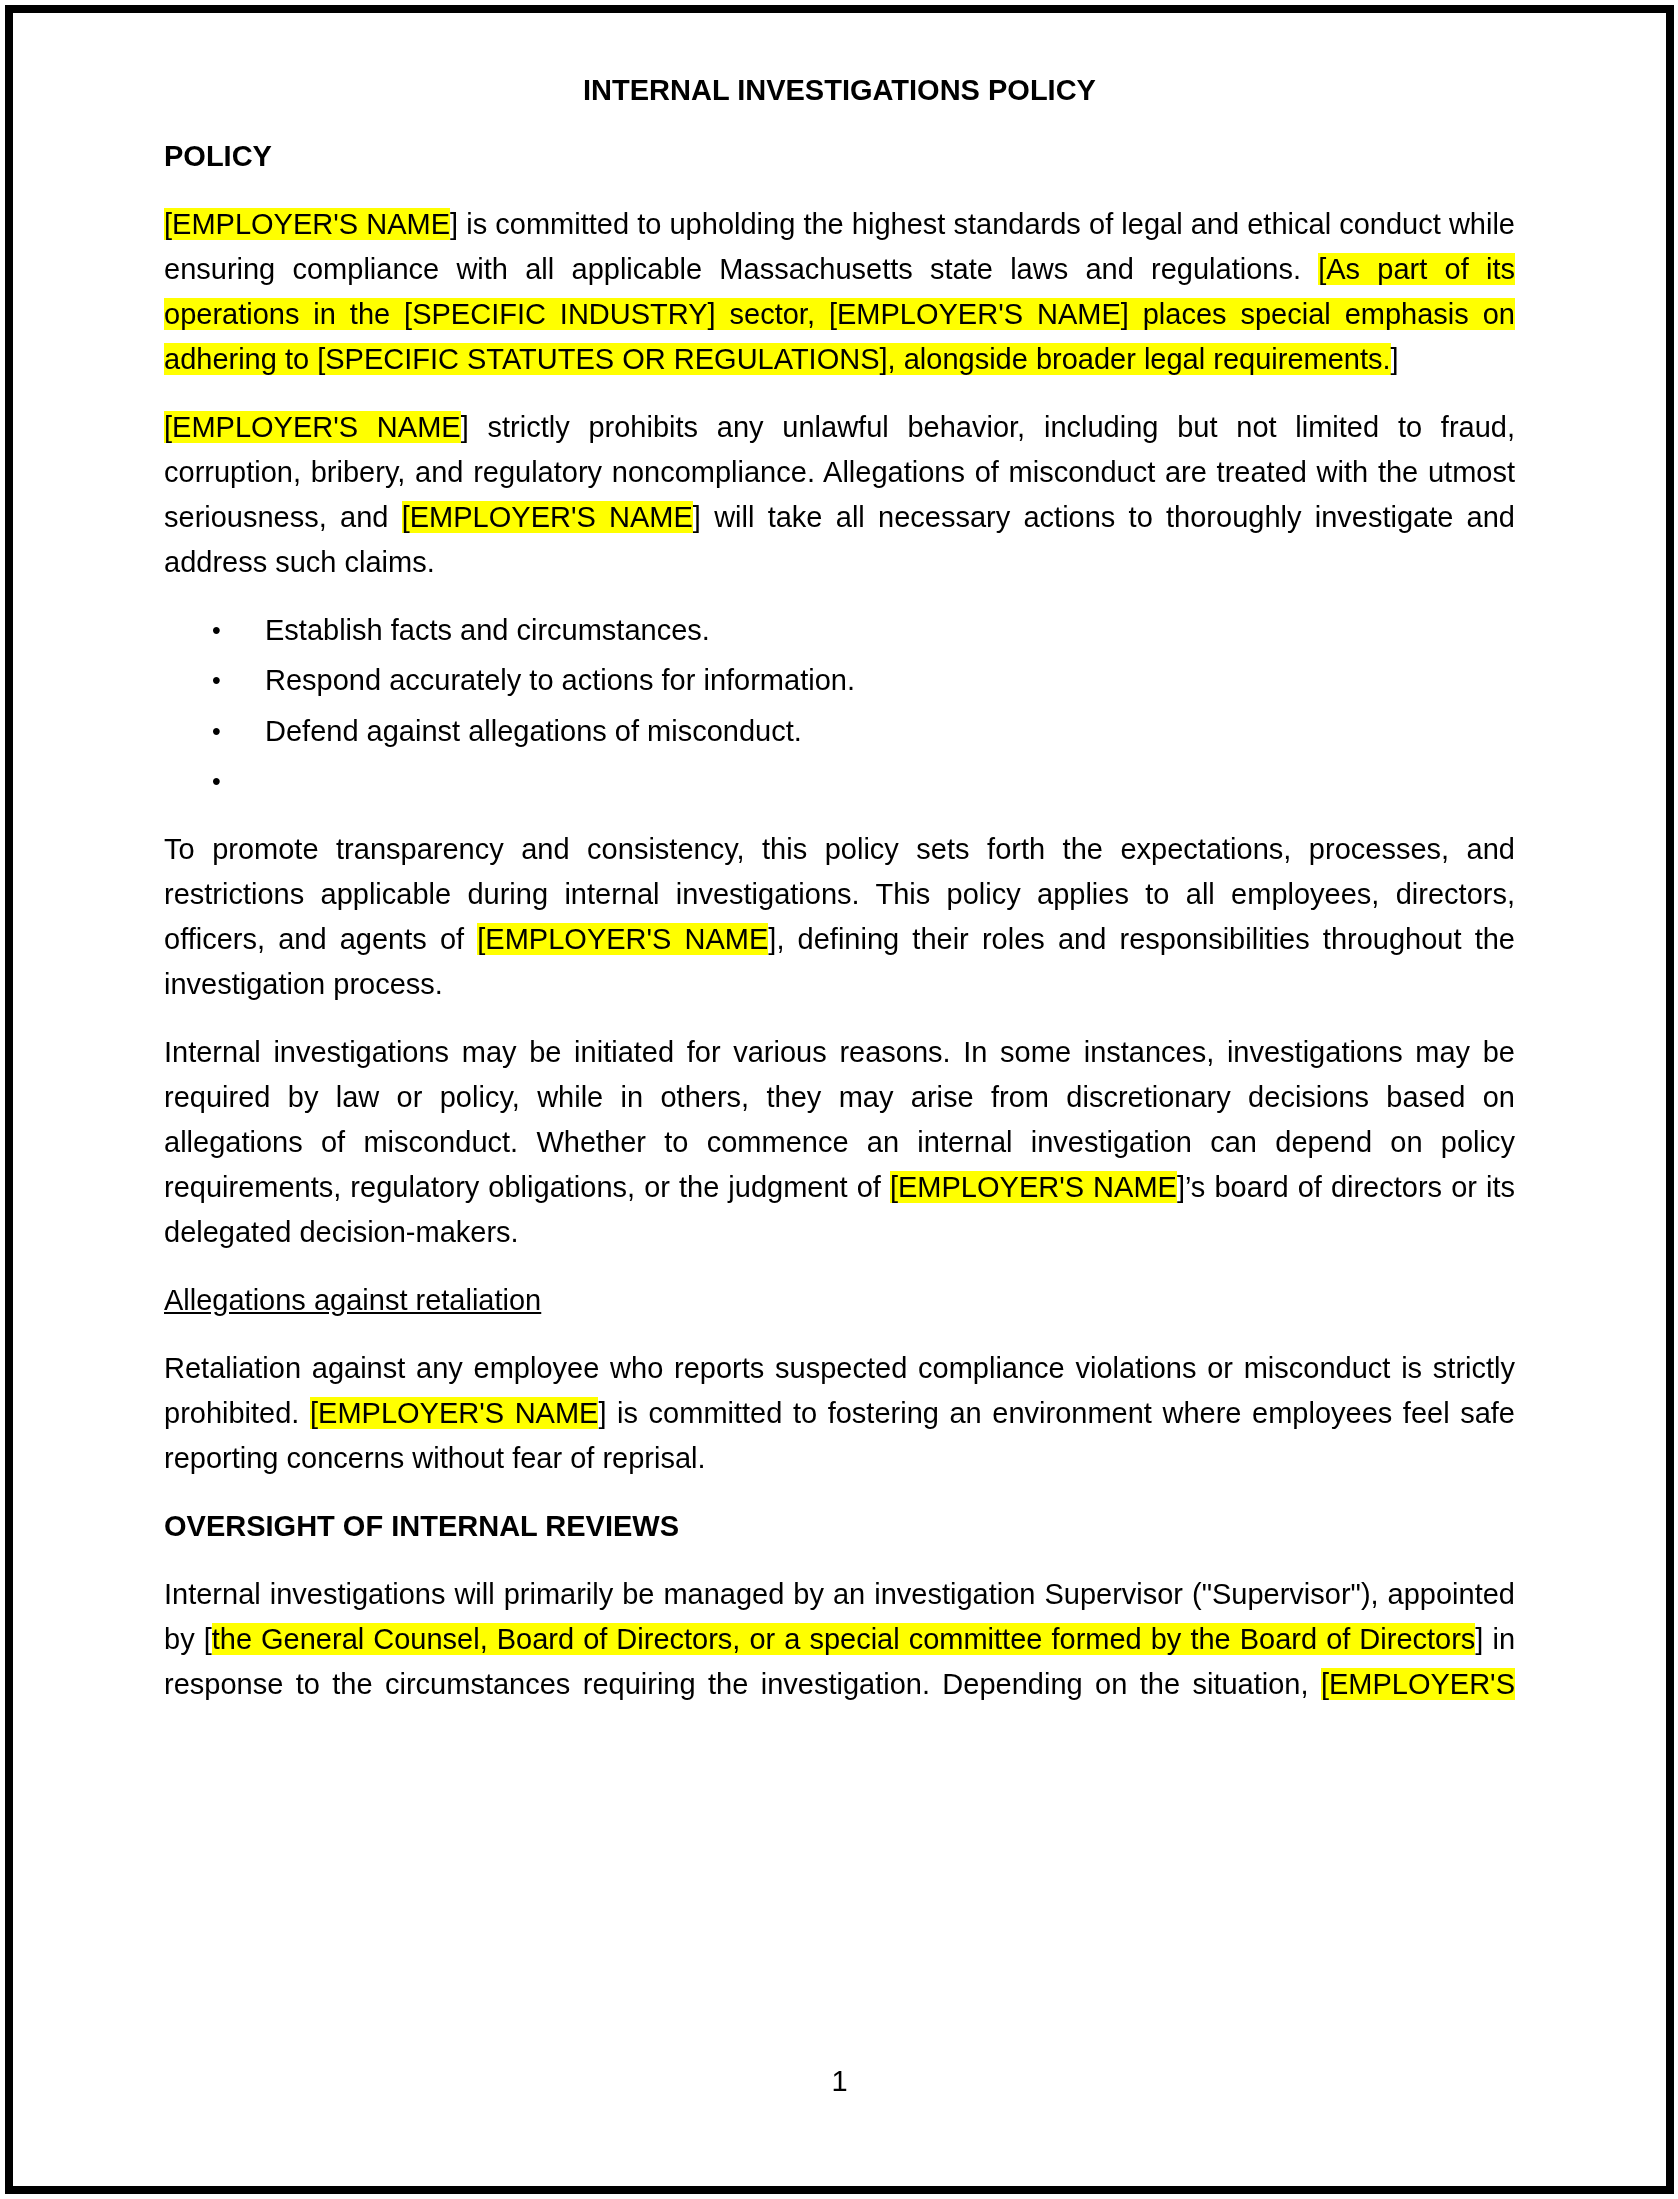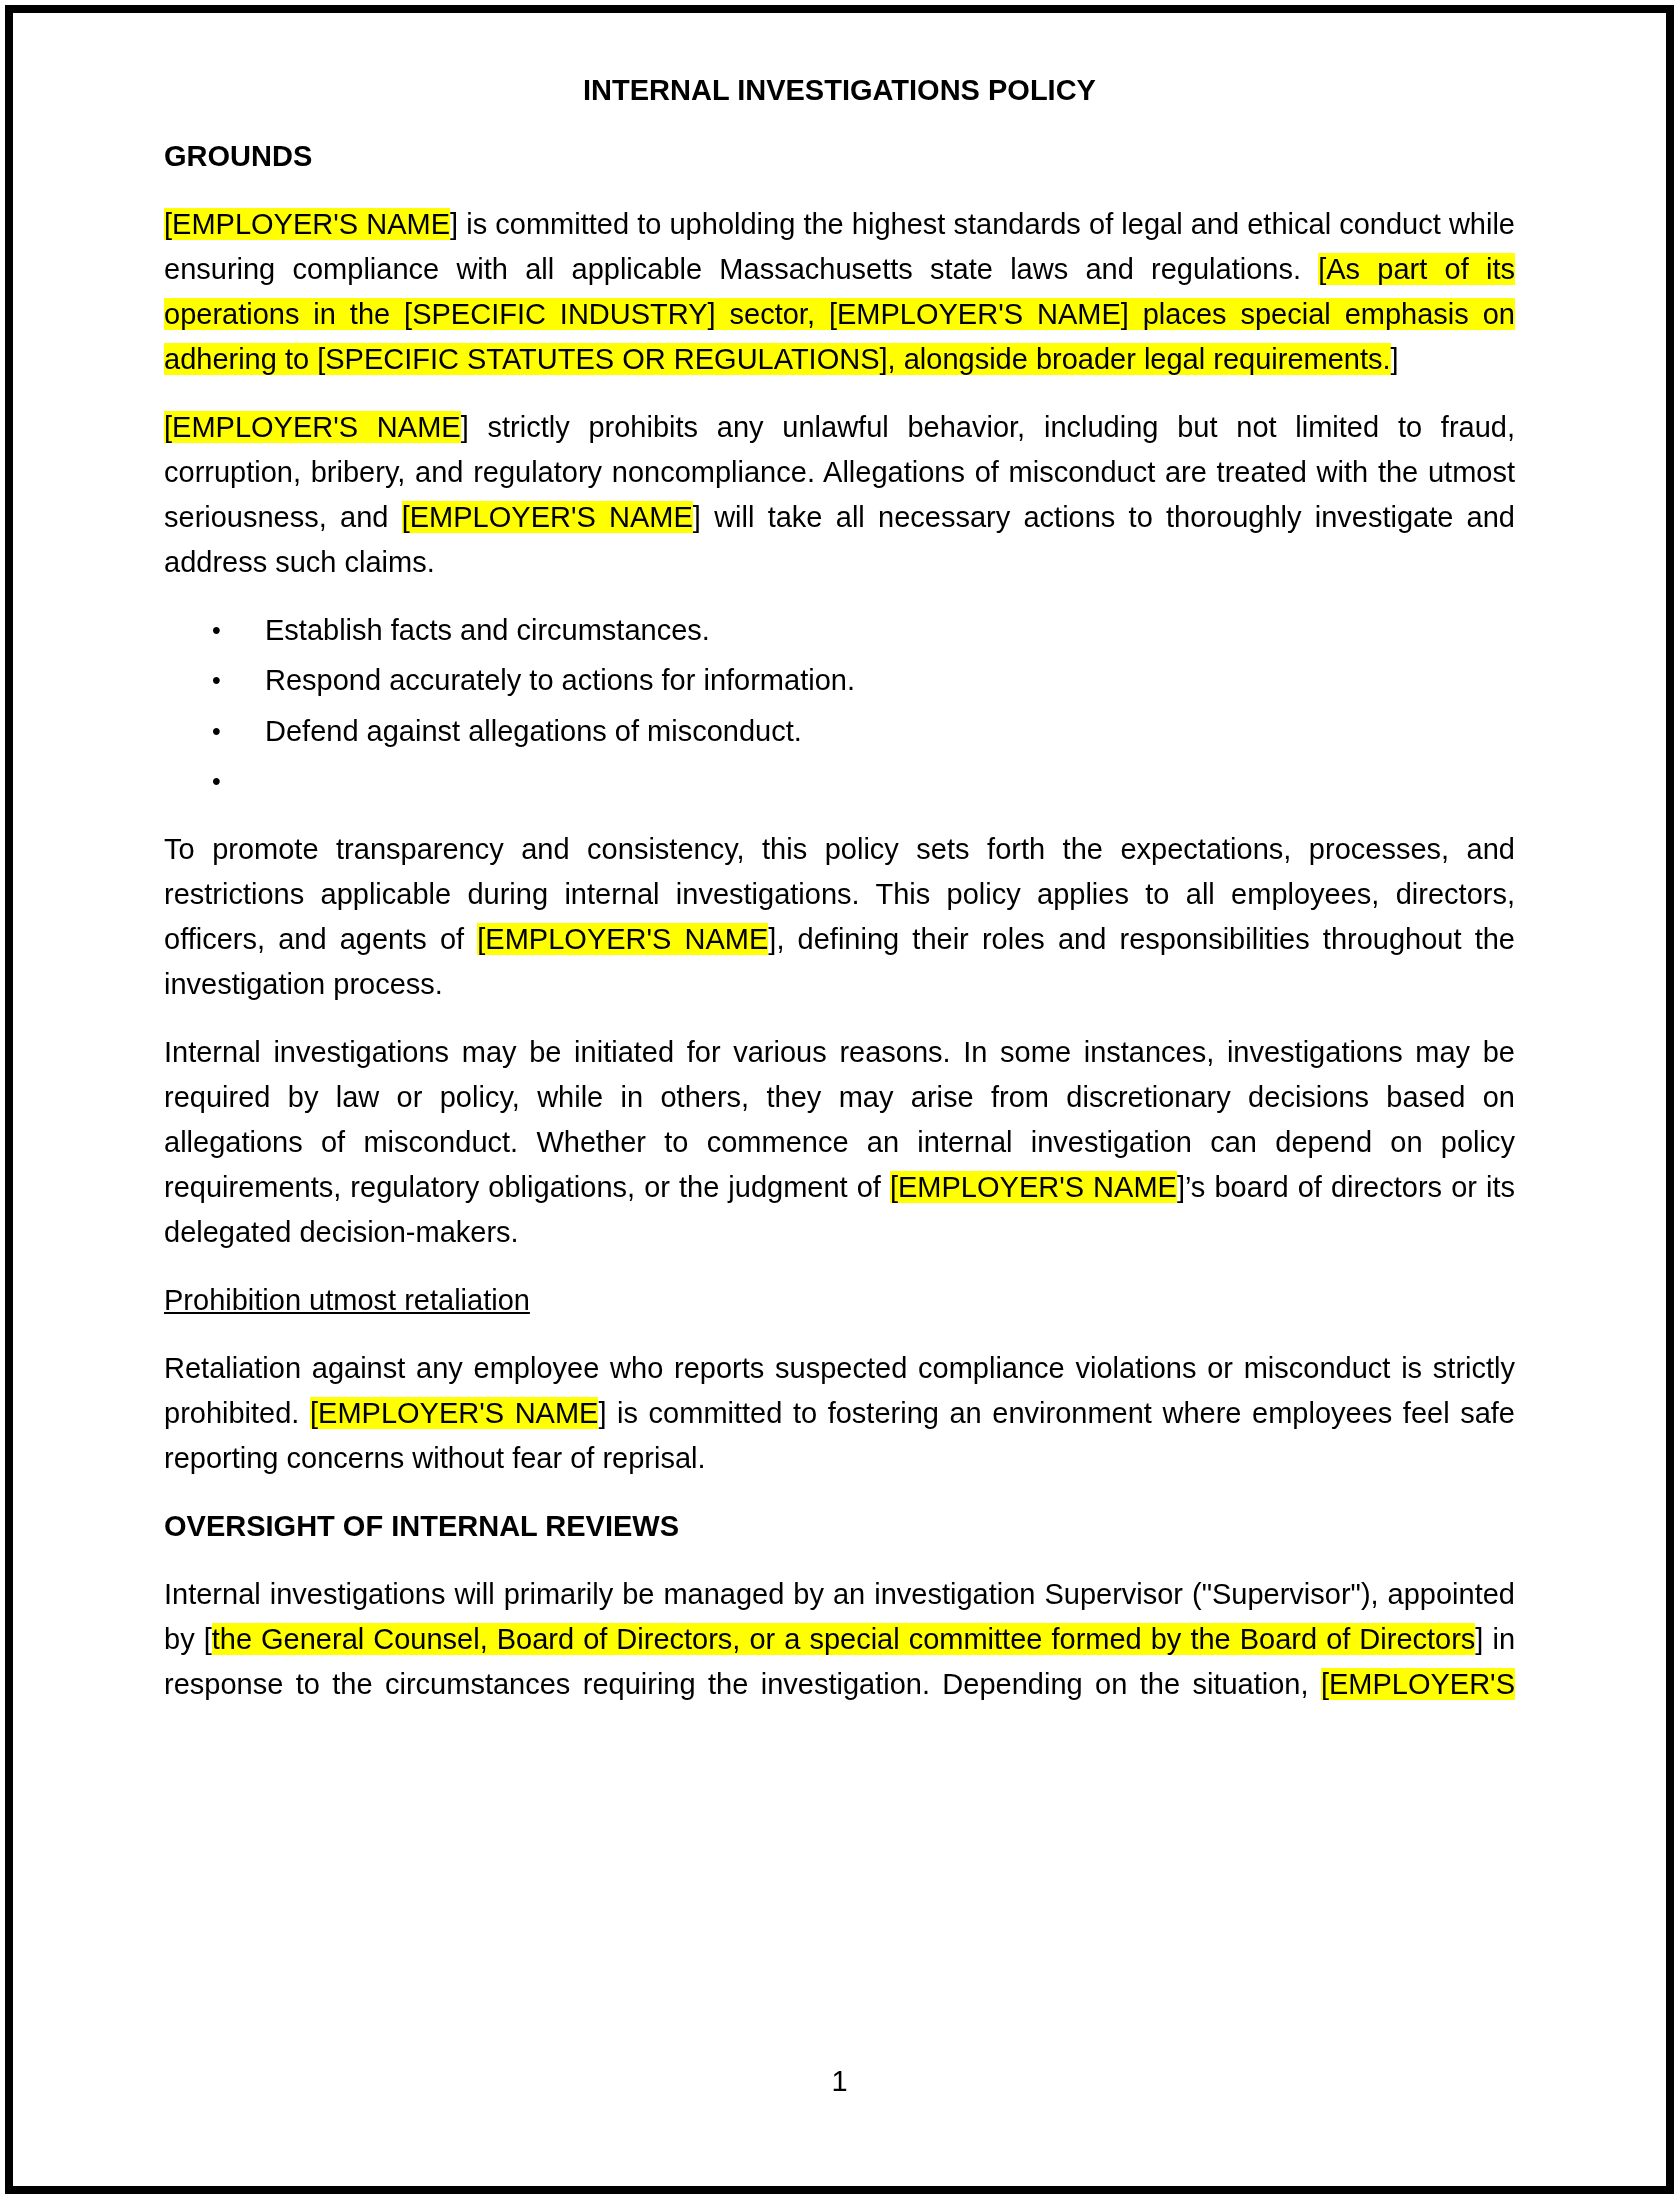--- a/index.html
+++ b/index.html
@@ -86,21 +86,21 @@
   }
 </style>
 </head>
 <body>
 
 <div class="page-border"></div>
 
 <div class="doc">
   <div class="doc-title">INTERNAL INVESTIGATIONS POLICY</div>
   <div>
-      <h2 class="heading">GROUNDS</h2>
+      <h2 class="heading">POLICY</h2>
       <p class="paragraph"><span class="hl">[EMPLOYER'S NAME</span><span>] is committed to upholding the highest standards of legal and ethical conduct while ensuring compliance with all applicable Massachusetts state laws and regulations. </span><span class="hl">[As part of its operations in the [SPECIFIC INDUSTRY] sector, [EMPLOYER'S NAME] places special emphasis on adhering to [SPECIFIC STATUTES OR REGULATIONS], alongside broader legal requirements.</span><span>]</span></p>
       <p class="paragraph"><span class="hl">[EMPLOYER'S NAME</span><span>] strictly prohibits any unlawful behavior, including but not limited to fraud, corruption, bribery, and regulatory noncompliance. Allegations of misconduct are treated with the utmost seriousness, and </span><span class="hl">[EMPLOYER'S NAME</span><span>] will take all necessary actions to thoroughly investigate and address such claims.</span></p>
       <ul class="bullet-list">
         <li>
           <span class="bullet-marker">•</span>
           <span>Establish facts and circumstances.</span>
         </li>
         <li>
           <span class="bullet-marker">•</span>
           <span>Respond accurately to actions for information.</span>
@@ -108,21 +108,21 @@
         <li>
           <span class="bullet-marker">•</span>
           <span>Defend against allegations of misconduct.</span>
         </li>
         <li>
           <span class="bullet-marker">•</span>
         </li>
       </ul>
       <p class="paragraph"><span>To promote transparency and consistency, this policy sets forth the expectations, processes, and restrictions applicable during internal investigations. This policy applies to all employees, directors, officers, and agents of </span><span class="hl">[EMPLOYER'S NAME</span><span>], defining their roles and responsibilities throughout the investigation process.</span></p>
       <p class="paragraph"><span>Internal investigations may be initiated for various reasons. In some instances, investigations may be required by law or policy, while in others, they may arise from discretionary decisions based on allegations of misconduct. Whether to commence an internal investigation can depend on policy requirements, regulatory obligations, or the judgment of </span><span class="hl">[EMPLOYER'S NAME</span><span>]’s board of directors or its delegated decision-makers.</span></p>
-      <h3 class="subheading">Prohibition utmost retaliation</h3>
+      <h3 class="subheading">Allegations against retaliation</h3>
       <p class="paragraph"><span>Retaliation against any employee who reports suspected compliance violations or misconduct is strictly prohibited. </span><span class="hl">[EMPLOYER'S NAME</span><span>] is committed to fostering an environment where employees feel safe reporting concerns without fear of reprisal.</span></p>
       <h2 class="heading">OVERSIGHT OF INTERNAL REVIEWS</h2>
       <p class="paragraph justify-last"><span>Internal investigations will primarily be managed by an investigation Supervisor ("</span><span class="bold">Supervisor</span><span>"), appointed by [</span><span class="hl">the General Counsel, Board of Directors, or a special committee formed by the Board of Directors</span><span>] in response to the circumstances requiring the investigation. Depending on the situation, </span><span class="hl">[EMPLOYER'S</span></p>
     </div>
 </div>
 
 <div class="page-footer">1</div>
 
 
 </body></html>

